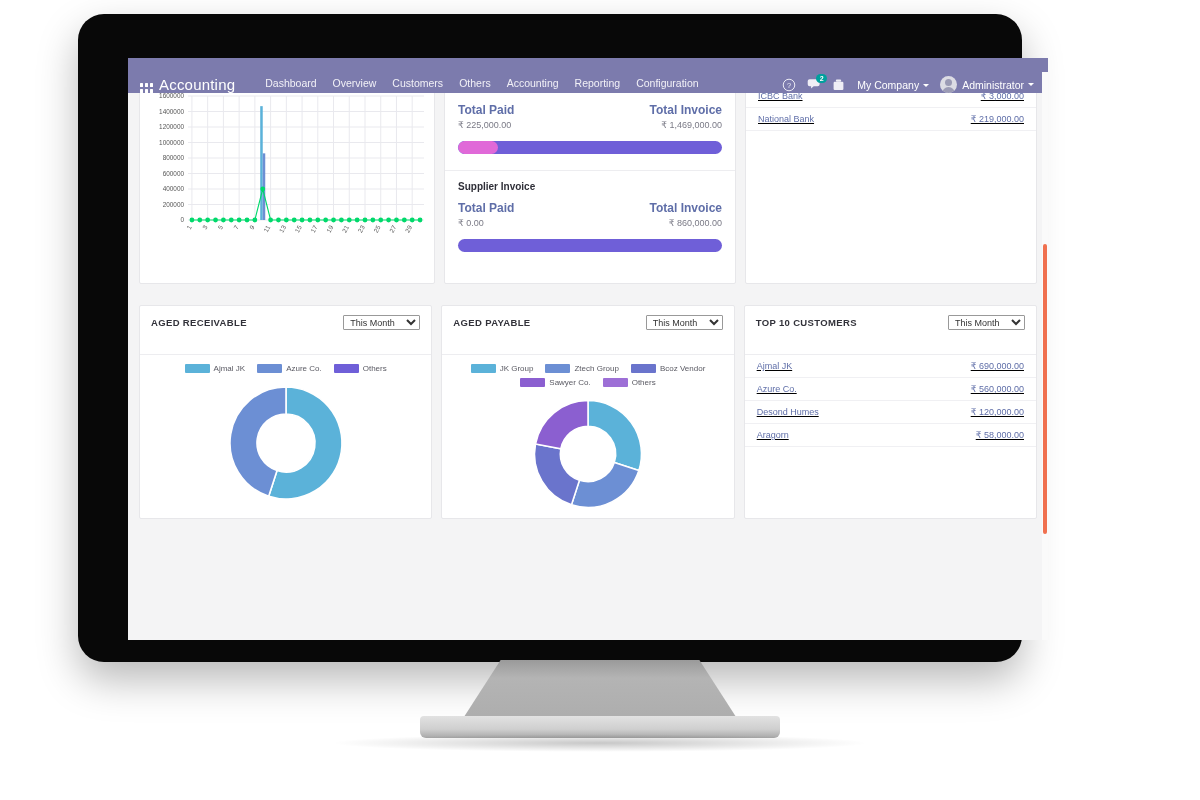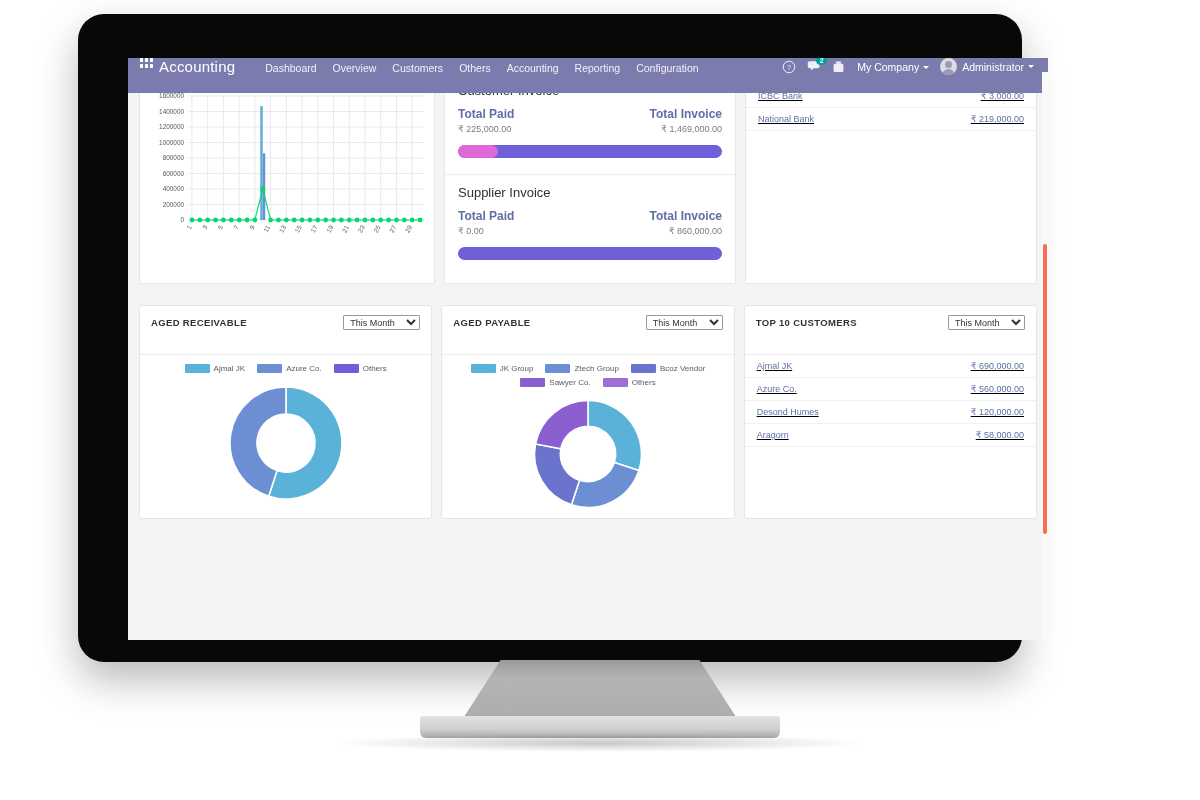--- a/index.html
+++ b/index.html
@@ -32,21 +32,21 @@
   }
 
   
   #screen{
     position:absolute;left:128px;top:58px;width:920px;height:582px;
     background:#f4f4f5;overflow:hidden;
   }
 
   
   #navbar{
-    height:35px;background:#7c7bad;display:flex;align-items:flex-start;
+    height:35px;background:#7c7bad;display:flex;align-items:flex-end;
     padding:0 8px;color:#fff;font-size:11px;position:relative;z-index:5;
   }
   .apps-grid{
     width:13px;height:10px;display:grid;grid-template-columns:repeat(3,1fr);
     grid-template-rows:repeat(2,1fr);gap:1.5px;margin:0 6px 0 4px;cursor:pointer;
   }
   .apps-grid i{background:#fff;display:block;border-radius:.5px;}
   #brand{font-size:15px;font-weight:400;letter-spacing:.2px;margin-right:22px;cursor:pointer;}
   #menu{display:flex;gap:0;align-items:center;}
   .menu-item{padding:4px 8px;font-size:10.5px;color:#f2f1f7;cursor:pointer;white-space:nowrap;}
@@ -92,21 +92,21 @@
   .chart-legend{display:flex;justify-content:center;gap:13px;padding:6px 0 2px;}
   .lg{display:flex;align-items:center;gap:4px;font-size:8px;color:#5a5a63;}
   .swatch{width:25px;height:9px;display:block;border-radius:1px;}
   #barchart-wrap{padding:0 6px 4px 4px;}
   svg{display:block;}
   .ax-txt{font-size:6.4px;fill:#555;font-family:"Liberation Sans",sans-serif;}
   .grid-l{stroke:#e9e9ee;stroke-width:1;}
 
   
   .inv-block{padding:10px 13px 2px 13px;}
-  .inv-title{font-size:13px;font-weight:normal;color:#2f2f38;margin-bottom:9px;}
+  .inv-title{font-size:10px;font-weight:bold;color:#2f2f38;margin-bottom:9px;}
   .inv-row{display:flex;justify-content:space-between;margin-bottom:3px;}
   .inv-lbl{font-size:12px;font-weight:bold;color:#5f6ea8;}
   .inv-val{font-size:9px;color:#7a7a86;}
   .bar-track{height:13px;border-radius:8px;background:#6f5fd8;margin:11px 0 2px;overflow:hidden;position:relative;}
   .bar-fill{height:100%;background:#e069d8;border-radius:8px;}
   .divider{height:1px;background:#ededf0;margin:12px 0 0;}
 
   
   .list-row{
     display:flex;justify-content:space-between;align-items:center;

